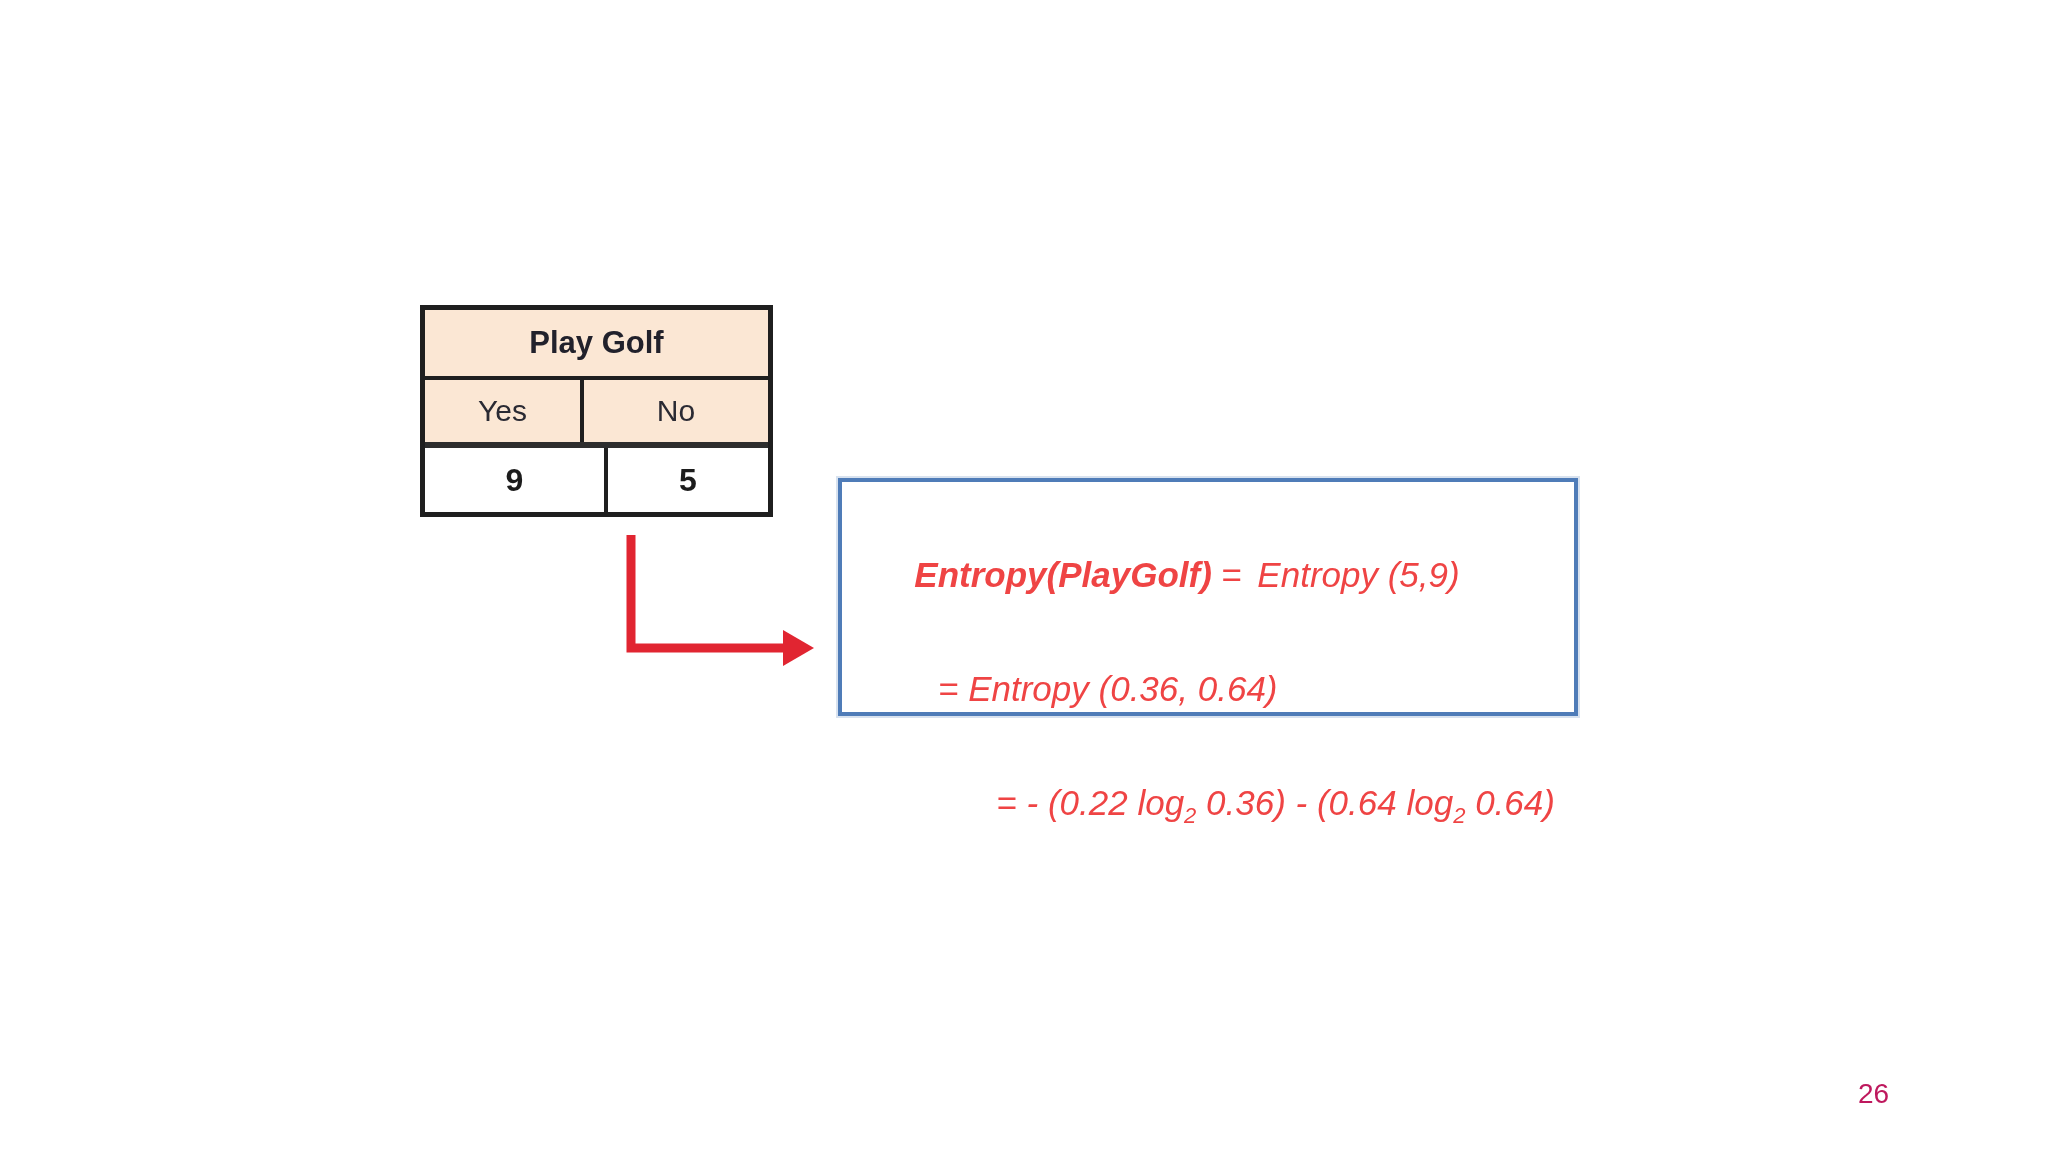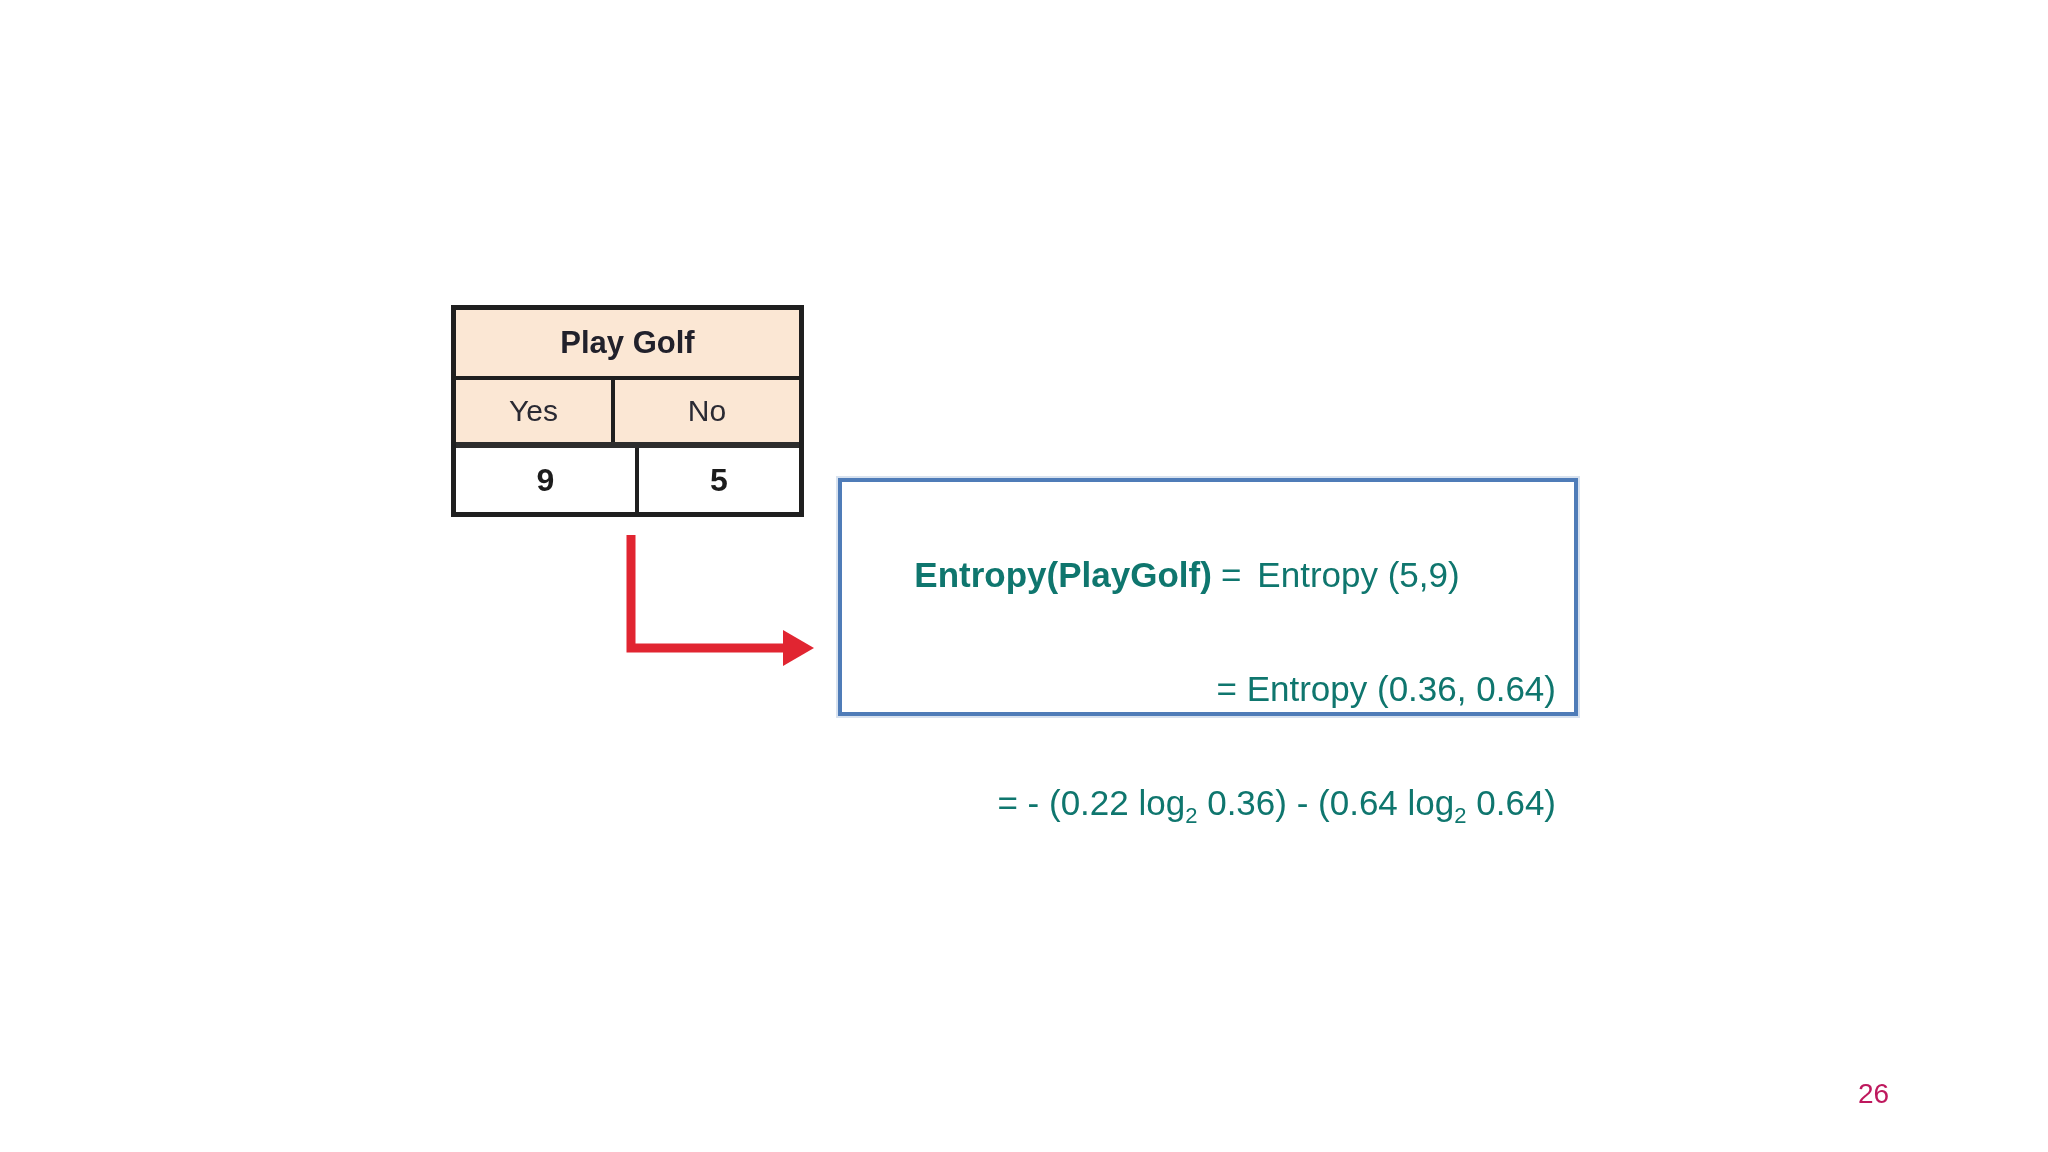--- a/index.html
+++ b/index.html
@@ -12,21 +12,21 @@
     position: relative;
     width: 2048px;
     height: 1152px;
     background: #ffffff;
     overflow: hidden;
   }
 
   
   .pg-table {
     position: absolute;
-    left: 451px;
+    left: 420px;
     top: 305px;
     width: 353px;
     box-sizing: border-box;
     border: 5px solid #1f1f1f;
     background: #fbe7d4;
   }
   .pg-header {
     height: 66px;
     display: flex;
     align-items: center;
@@ -86,23 +86,24 @@
     border: 4px solid #4f7cb8;
     box-shadow: 0 0 0 2px rgba(79, 124, 184, 0.22);
     background: #ffffff;
     padding: 7px 18px 0 14px;
     color: #1b1b1b;
   }
   .fline {
     font-size: 35px;
     line-height: 57px;
     white-space: pre;
-    color: #0f766e;
+    color: #ef4444;
+    font-style: italic;
   }
-  .fline.indent { padding-left: 82px; text-align: right; }
+  .fline.indent { padding-left: 82px; }
   .f-bold { font-weight: 700; }
   .f-eq { margin: 0 16px 0 9px; }
   .sub {
     font-size: 22px;
     vertical-align: -8px;
   }
 
   
   .page-num {
     position: absolute;

